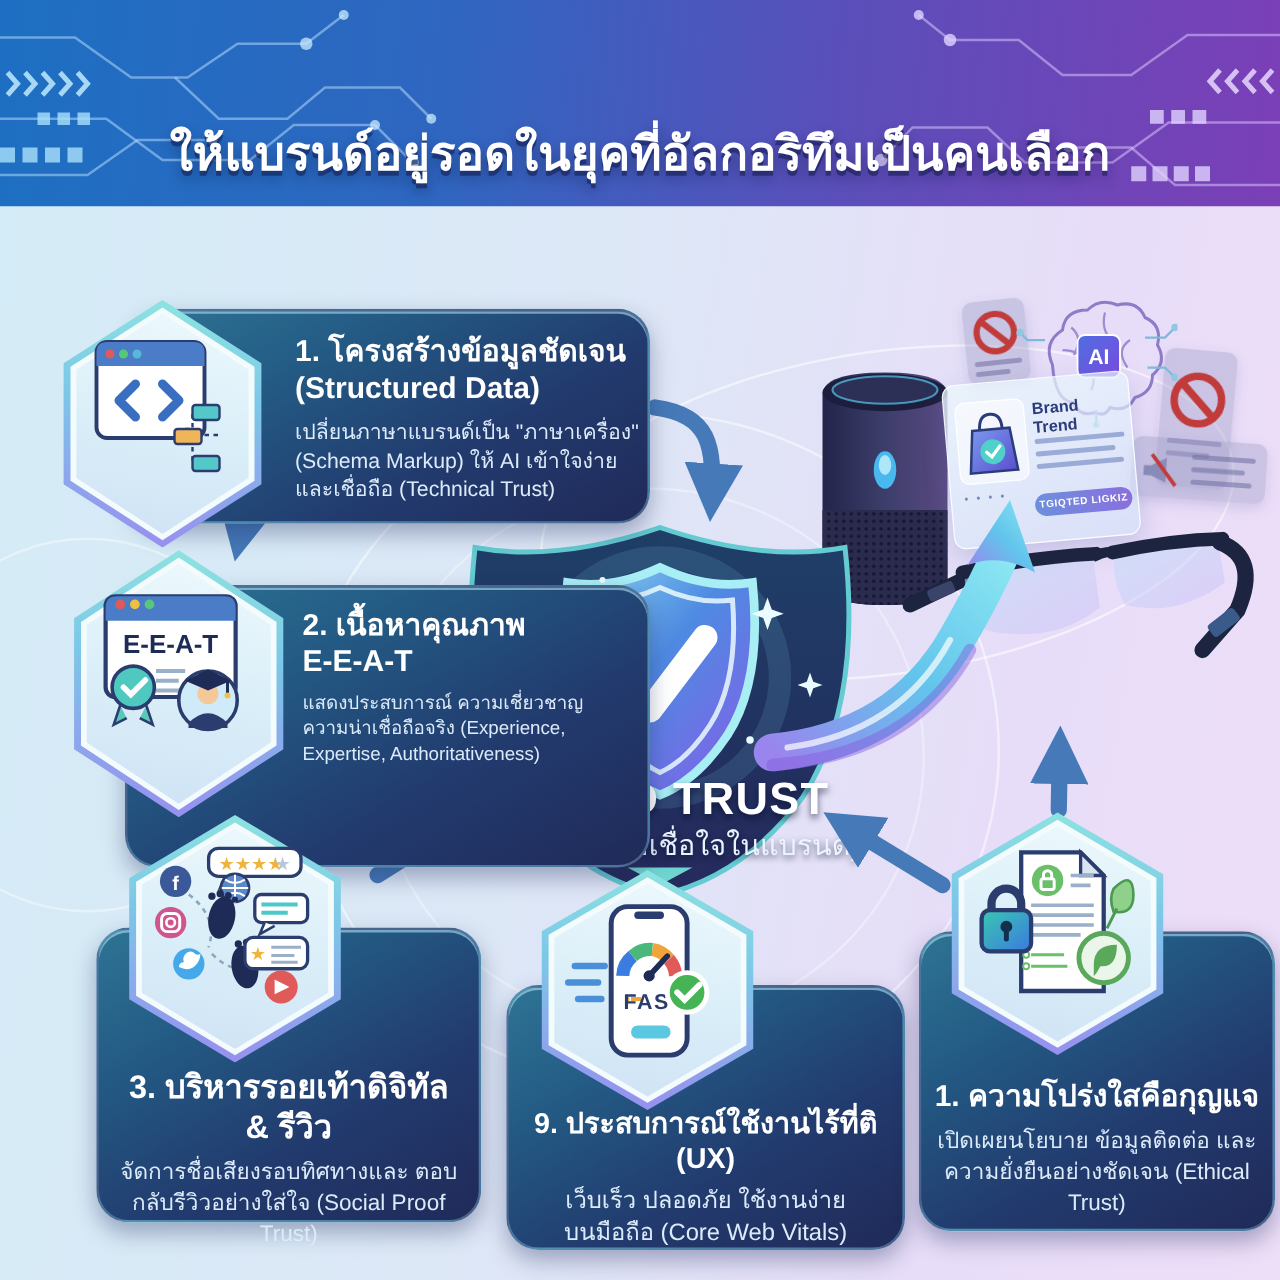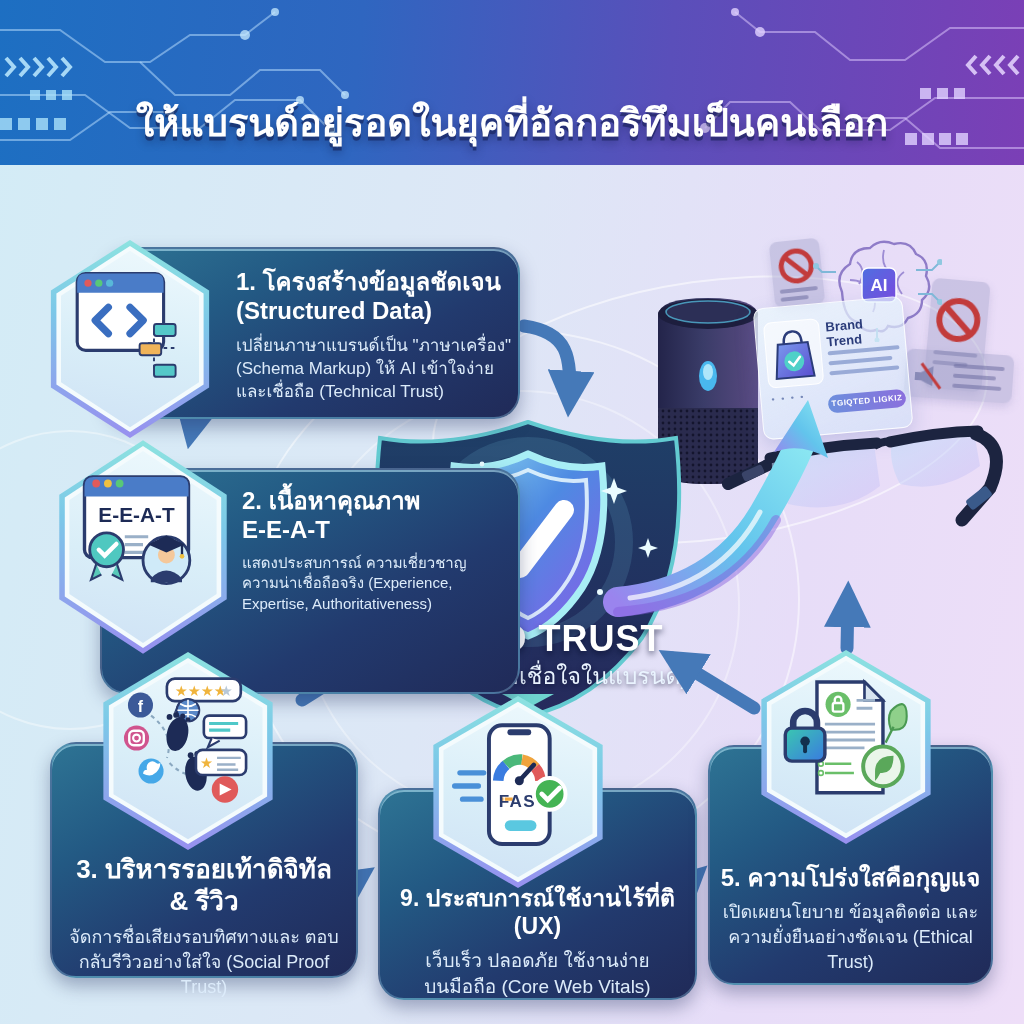--- a/index.html
+++ b/index.html
@@ -22,21 +22,21 @@
             align-items:center; justify-content:center; }
   .subband span { color:#f2f6ff; font-size:25px; }
 
   
   .card { position:absolute; border-radius:26px;
           background:linear-gradient(150deg,#2e7494 0%,#235a84 30%,#223a6e 65%,#202a58 100%);
           box-shadow:0 8px 18px rgba(30,40,90,.35), inset 0 2px 0 rgba(190,235,250,.55);
           border:2px solid rgba(150,200,230,.35); }
   .card .ttl { color:#ffffff; font-weight:bold; font-size:24px; line-height:1.22; }
   .card .bdy { color:#dcebfa; font-size:17px; line-height:1.38; margin-top:8px; }
-  .tcenter { text-align:center; }
+  .tcenter { text-align:center;margin-left:27px; }
 
   
   .hex { position:absolute; }
   .hex .h1,.hex .h2,.hex .h3 { position:absolute;
         clip-path:polygon(50% 1%,96% 26%,96% 74%,50% 99%,4% 74%,4% 26%); }
   .hex .h1 { inset:0; background:linear-gradient(185deg,#8fe6df 0%,#7cc8e8 40%,#9a8bf0 100%);
              filter:drop-shadow(0 6px 8px rgba(40,60,120,.35)); }
   .hex .h2 { inset:6px; background:#f4fbfd; }
   .hex .h3 { inset:11px; background:linear-gradient(190deg,#eef9fd 0%,#d9eef8 55%,#cfe2f5 100%); }
   .hex svg.icon { position:absolute; inset:26px; }
@@ -462,21 +462,21 @@
       <circle cx="51" cy="46" r="3.4" fill="#1d2b56"></circle>
       <path d="M40 60 l6 0 M38 60 l1 0" stroke="#f0a43c" stroke-width="2.4"></path>
       <text x="54" y="66" text-anchor="middle" font-size="13" font-weight="bold" fill="#2b3c6e" letter-spacing="1">FAST</text>
       <rect x="40" y="76" width="24" height="8" rx="4" fill="#5ac8e0"></rect>
       <circle cx="74" cy="56" r="12" fill="#44b454" stroke="#ffffff" stroke-width="3"></circle>
       <path d="M68 56 l4.5 4.5 l9 -9" fill="none" stroke="#ffffff" stroke-width="3.6" stroke-linecap="round"></path>
     </svg>
   </div>
 
   <div class="card tcenter" style="left:708px;top:745px;width:285px;height:240px;padding:116px 10px 8px 10px;">
-    <div class="ttl" style="font-size:24px;">5. ความโปร่งใสคือกุญแจ</div>
+    <div class="ttl" style="font-size:24px;">1. ความโปร่งใสคือกุญแจ</div>
     <div class="bdy" style="font-size:18px;">เปิดเผยนโยบาย ข้อมูลติดต่อ และความยั่งยืนอย่างชัดเจน (Ethical Trust)</div>
   </div>
   <div class="hex" style="left:754px;top:648px;width:184px;height:198px;">
     <div class="h1"></div>
       <div class="h2"></div>
       <div class="h3"></div>
     <svg class="icon" viewBox="0 0 100 100">
       <path d="M28 6 h36 l14 14 v70 h-50 Z" fill="#ffffff" stroke="#2b3c6e" stroke-width="2.6"></path>
       <path d="M64 6 l14 14 h-14 Z" fill="#d8e4f0" stroke="#2b3c6e" stroke-width="2"></path>
       <circle cx="44" cy="23" r="9.5" fill="#6abf69"></circle>

